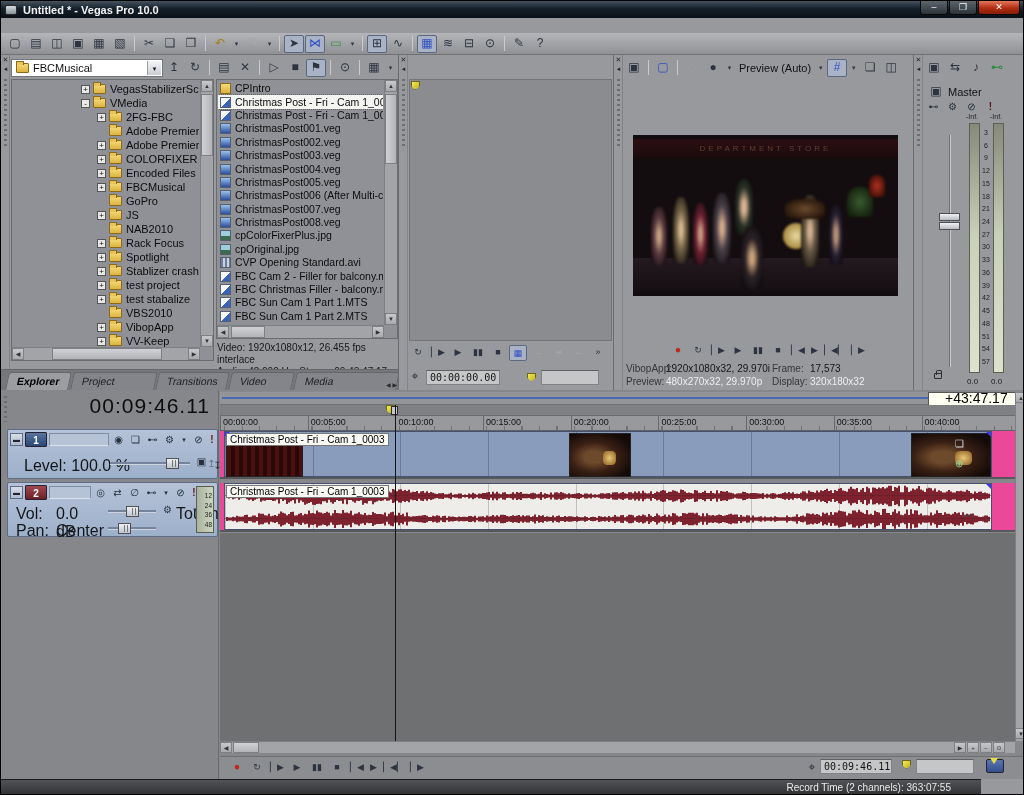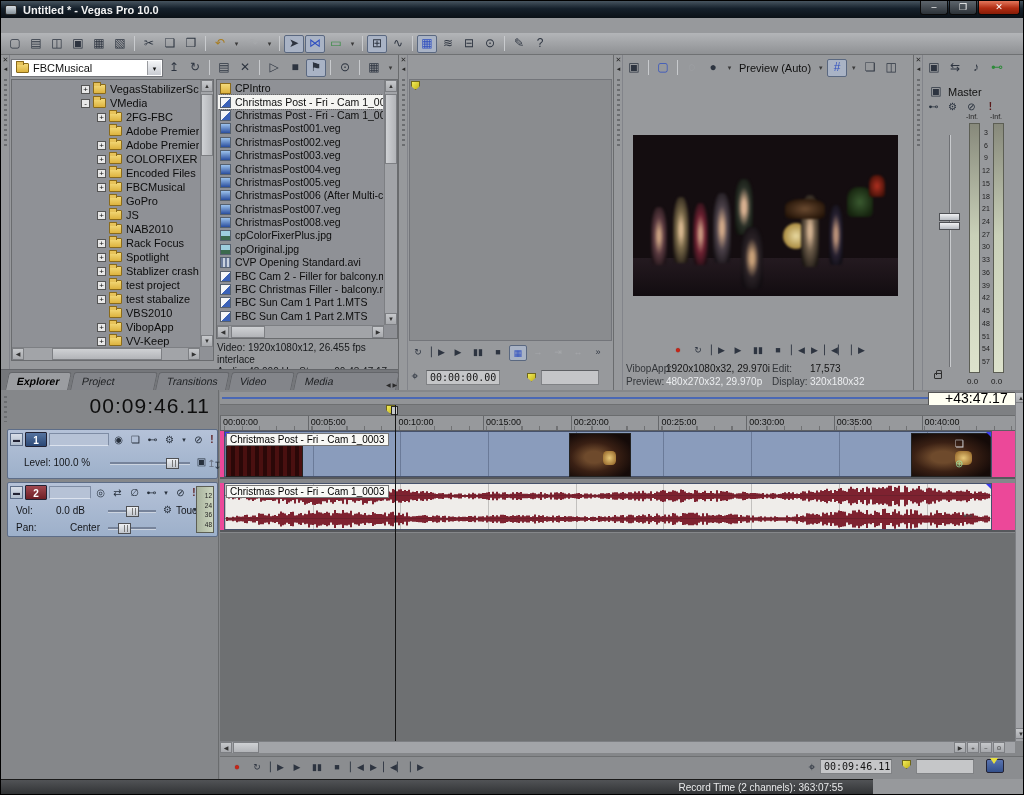--- a/index.html
+++ b/index.html
@@ -124,21 +124,21 @@
 .tnum.v{background:linear-gradient(#57749f,#2b4876)}
 .tnum.a{background:linear-gradient(#a04850,#6e1f26)}
 .namef{display:inline-block;width:60px;height:13px;background:#b6c2d6;border:1px solid #7e8ca4;border-bottom-color:#dbe2ee}
 .minb{display:inline-block;width:13px;height:13px;background:linear-gradient(#d8dee8,#b0bccc);border:1px solid #5d6d88;
   font-size:7px;line-height:12px;text-align:center;color:#223}
 .hicon{display:inline-block;width:15px;text-align:center;font-size:10px;color:#27303c}
 .hicon.sm{width:10px;font-size:7px}
 .groove{position:absolute;height:3px;background:#76839a;border-bottom:1px solid #ccd4e0}
 .sthumb{position:absolute;top:-4px;width:13px;height:11px;background:linear-gradient(#eef0f3,#c0c5cc);border:1px solid #4e5054}
 .sthumb::after{content:"";position:absolute;left:5px;top:1px;bottom:1px;border-left:1px solid #777;border-right:1px solid #777;width:2px}
-.hlabel{position:absolute;font-size:10px;color:#14161a}
+.hlabel{position:absolute;font-size:16px;color:#14161a}
 .ameter{position:absolute;right:3px;top:3px;bottom:3px;width:18px;border:1px solid #5c5e54;
   background:linear-gradient(90deg,#a9b39e,#ccd6bf);display:flex;flex-direction:column;justify-content:space-between;
   padding:5px 1px 4px 0;text-align:right;font-size:6.5px;color:#222}
 #tl-right{position:absolute;left:219px;top:0;width:805px;height:389px}
 .overview{position:absolute;left:0;top:2px;width:795px;height:13px;background:#929497;border-bottom:1px solid #6e7072}
 .ovline{position:absolute;left:2px;right:14px;top:5px;height:2px;background:#4a68b4}
 .ovtip{position:absolute;left:708px;top:0;height:28px;background:#fffff2;border:1px solid #555;font-size:14px;line-height:10px;padding:0 16px;color:#000}
 .markerbar{position:absolute;left:0;top:15px;width:795px;height:11px;background:#7e8083;border-bottom:1px solid #6a6c6e}
 .ruler{position:absolute;left:0;top:26px;width:795px;height:15px;background:#97999c;border-bottom:1px solid #5e6063;
   display:flex;overflow:hidden;
@@ -162,21 +162,21 @@
 .curhead{position:absolute;left:171px;top:16px;width:7px;height:9px;background:#c6c8ca;border:1px solid #2a2a2a;z-index:5}
 .tl-ymark{position:absolute;left:166px;top:15px;z-index:5}
 .tlvsb{position:absolute;right:0;top:2px;width:10px;height:349px;background:#a2a4a8;border-left:1px solid #7d7f83}
 .tlhsb{position:absolute;left:0;top:351px;width:795px;height:12px;background:#a2a4a8;border-top:1px solid #7d7f83}
 .sbx{position:absolute;top:0;width:12px;height:11px;background:linear-gradient(#c6c8cb,#a6a8ac);border:1px solid #7d7f83;
   font-size:6px;text-align:center;line-height:10px;color:#333}
 .tl-transport{position:absolute;left:0;top:366px;width:805px;height:23px;background:#8b8d90;border-top:1px solid #6e7072;
   display:flex;align-items:center;gap:2px;padding-left:8px}
 .tl-transport .tbtn{width:18px;height:16px;line-height:15px;font-size:9px}
 .raterow{position:absolute;left:0;top:366px;width:218px;height:23px}
-.statusbar{position:absolute;top:778px;left:0;width:872px;height:17px;background:linear-gradient(#515356,#2d2f31);
+.statusbar{position:absolute;top:778px;left:0;width:980px;height:17px;background:linear-gradient(#515356,#2d2f31);
   border-top:1px solid #1a1a1a;color:#e9eaeb;font-size:10px;line-height:16px}
 .statusbar span{position:absolute;right:30px}
 .warntri{position:absolute;width:0;height:0;border-left:5px solid transparent;border-right:5px solid transparent;border-bottom:9px solid #e0882a}
 </style>
 </head>
 <body>
 
 <div id="app">
 
   <div class="titlebar">
@@ -514,20 +514,21 @@
       <span class="tbtn drop">▾</span>
       <span style="padding:0 3px">Preview (Auto)</span>
       <span class="tbtn drop">▾</span>
       <span class="tbtn prs blu">#</span>
       <span class="tbtn drop">▾</span>
       <span class="tbtn">❏</span>
       <span class="tbtn">◫</span>
     </div>
 
     <div class="stage">
+      <div class="sign">DEPARTMENT STORE</div>
       <div class="floor"></div>
       <span class="fig" style="left:18px;top:72px;width:16px;height:58px;background:radial-gradient(#c8a080 12% ,#5a3a40 45%,#1a1014 85%)"></span>
       <span class="fig" style="left:40px;top:62px;width:16px;height:66px;background:radial-gradient(#d8b890 12%,#7a6a4a 40%,#1a1410 85%)"></span>
       <span class="fig" style="left:60px;top:68px;width:15px;height:62px;background:radial-gradient(#c89880 12%,#6a2030 45%,#180c10 85%)"></span>
       <span class="fig" style="left:80px;top:58px;width:18px;height:70px;background:radial-gradient(#d0a888 12%,#4a4048 45%,#141014 85%)"></span>
       <span class="fig" style="left:102px;top:44px;width:18px;height:56px;background:radial-gradient(#d8b090 15%,#2a3028 50%,#10140e 85%)"></span>
       <span class="fig" style="left:108px;top:92px;width:22px;height:62px;background:radial-gradient(#c8a078 12%,#2a2226 45%,#100c10 85%)"></span>
       <span class="fig" style="left:150px;top:88px;width:26px;height:26px;background:radial-gradient(#e8d8a0,#a88a40 70%);border-radius:50%"></span>
       <span class="fig" style="left:168px;top:60px;width:18px;height:72px;background:radial-gradient(#d0b090 12%,#6a5a48 40%,#181410 85%)"></span>
       <span class="fig" style="left:196px;top:70px;width:14px;height:60px;background:radial-gradient(#b89078 15%,#262030 50%,#0e0c12 85%)"></span>
@@ -545,21 +546,21 @@
         <span class="tbtn">▮▮</span>
         <span class="tbtn">■</span>
         <span class="tbtn">▏◀</span>
         <span class="tbtn">▶▕</span>
         <span class="tbtn">◀▏</span>
         <span class="tbtn">▏▶</span>
       </div>
     <div class="pinfo">
       <span class="lab" style="left:2px;top:0">VibopApp:</span>
       <span class="val" style="left:42px;top:0">1920x1080x32, 29.970i</span>
-      <span class="lab" style="left:148px;top:0">Edit:</span>
+      <span class="lab" style="left:148px;top:0">Frame:</span>
       <span class="val" style="left:186px;top:0">17,573</span>
       <span class="lab" style="left:2px;top:13px">Preview:</span>
       <span class="val wht" style="left:42px;top:13px">480x270x32, 29.970p</span>
       <span class="lab" style="left:148px;top:13px">Display:</span>
       <span class="val wht" style="left:186px;top:13px">320x180x32</span>
     </div>
   </div>
 
   <div class="panel" style="left:913px;width:111px;border-right:none">
     <div class="grip">

